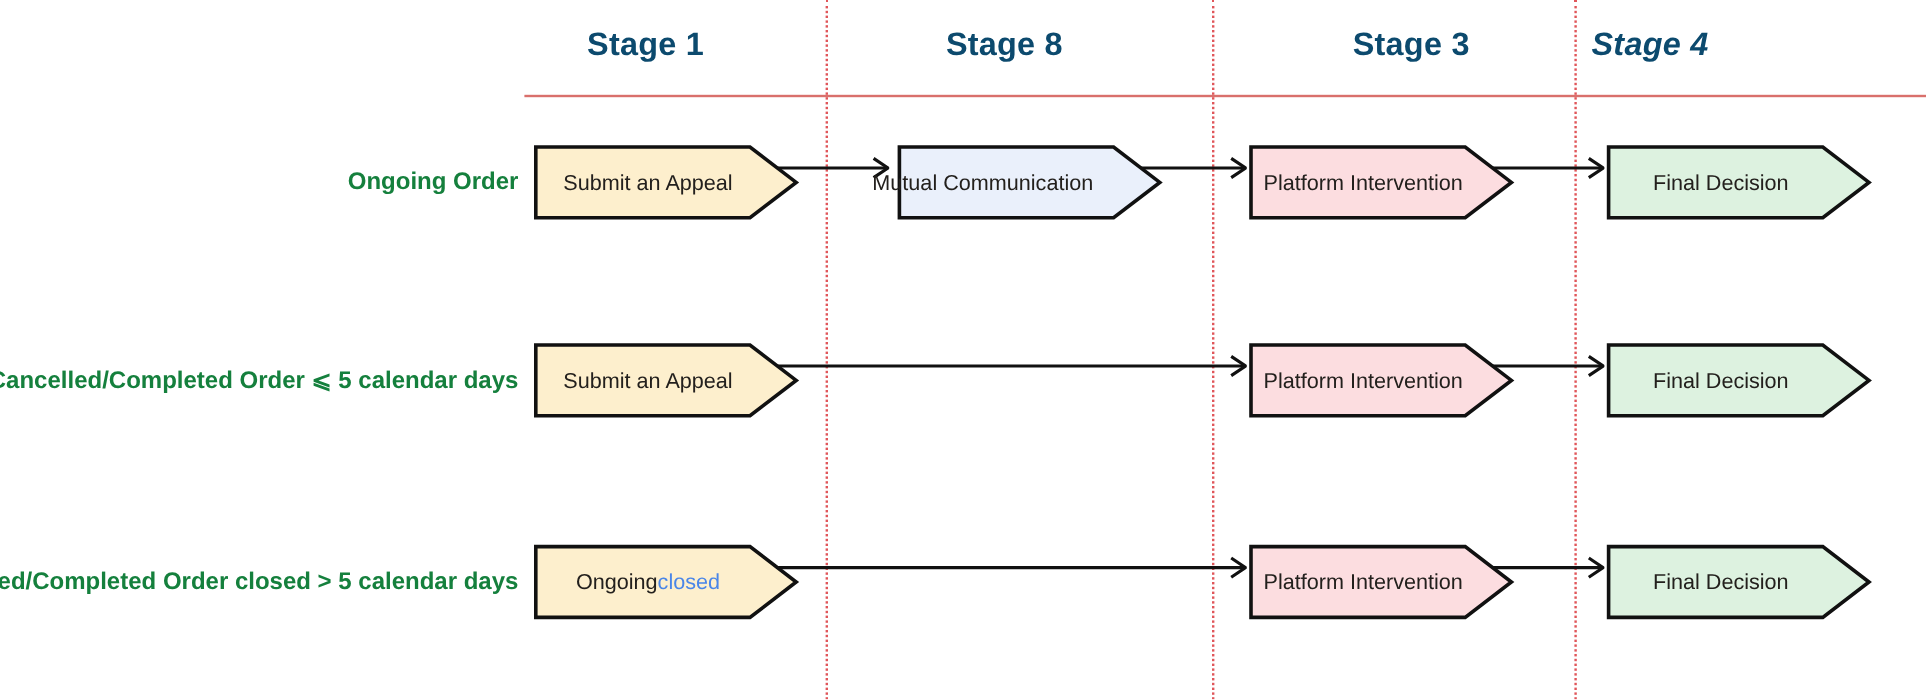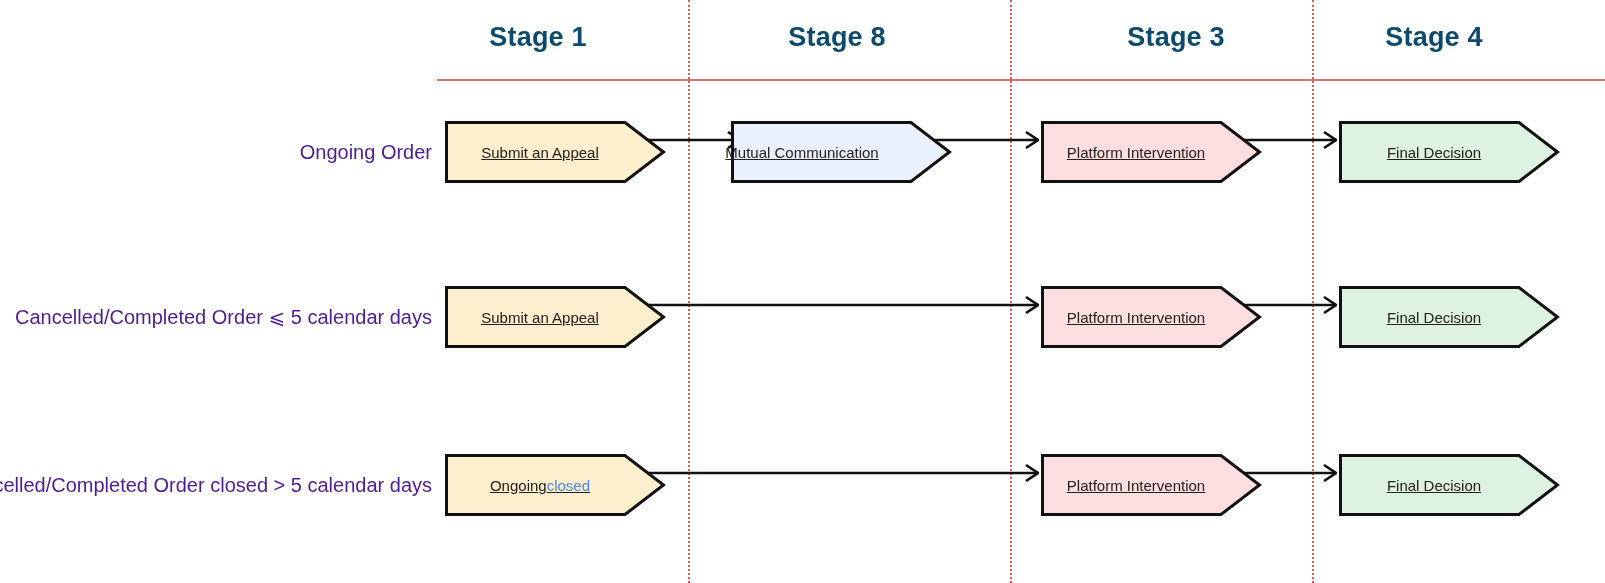--- a/index.html
+++ b/index.html
@@ -43,22 +43,22 @@
     top: 0;
     width: 0;
     height: 583px;
     border-left: 2px dotted #e0565a;
   }
 
   
   .row-label {
     position: absolute;
     font-size: 20px;
-    font-weight: normal;
-    color: #4c1d95;
+    font-weight: bold;
+    color: #15803d;
     text-align: right;
     white-space: nowrap;
     transform: translateY(-50%);
     right: 1173px; 
   }
 
   
   .node {
     position: absolute;
     transform: translateY(-50%);
@@ -68,25 +68,24 @@
     overflow: visible;
   }
   .node-label {
     position: absolute;
     top: 0;
     left: 0;
     height: 100%;
     display: flex;
     align-items: center;
     justify-content: center;
-    font-size: 15px;
+    font-size: 18px;
     color: #23201d;
     white-space: nowrap;
     pointer-events: none;
-    text-decoration: underline;
   }
   .node-label .link {
     color: #4a86e8;
   }
 
   
   .connector {
     position: absolute;
     transform: translateY(-50%);
   }
@@ -96,21 +95,21 @@
 </style>
 </head>
 <body>
 
 <div id="canvas">
 
   <div id="stage-headers">
       <div class="stage-header" style="left: 418px; width: 240px;">Stage 1</div>
       <div class="stage-header" style="left: 717px; width: 240px;">Stage 8</div>
       <div class="stage-header" style="left: 1056px; width: 240px;">Stage 3</div>
-      <div class="stage-header" style="left: 1314px; width: 240px;">Stage 4</div>
+      <div class="stage-header" style="left: 1255px; width: 240px; font-style: italic;">Stage 4</div>
     </div>
 
   <div class="header-rule"></div>
 
   <div id="dividers">
       <div class="divider" style="left: 688px;"></div>
       <div class="divider" style="left: 1010px;"></div>
       <div class="divider" style="left: 1312px;"></div>
     </div>
 
@@ -135,21 +134,21 @@
         </svg>
       </div>
       <div class="node" style="left: 445px; top: 152px; width: 220px; height: 62px;">
         <svg width="220" height="62" viewBox="0 0 220 62">
           <path d="M1.5 1.5 L180 1.5 L218.5 31 L180 60.5 L1.5 60.5 Z" fill="#fdefcd" stroke="#111111" stroke-width="3" stroke-linejoin="miter"></path>
         </svg>
         <div class="node-label" style="width: 190px;">
           <span>Submit an Appeal</span>
         </div>
       </div>
-      <div class="node" style="left: 707px; top: 152px; width: 220px; height: 62px; padding-left: 24px;">
+      <div class="node" style="left: 724px; top: 152px; width: 220px; height: 62px; padding-left: 24px;">
         <svg width="220" height="62" viewBox="0 0 220 62">
           <path d="M1.5 1.5 L180 1.5 L218.5 31 L180 60.5 L1.5 60.5 Z" fill="#eaf0fb" stroke="#111111" stroke-width="3" stroke-linejoin="miter"></path>
         </svg>
         <div class="node-label" style="width: 190px;">
           <span>Mutual Communication</span>
         </div>
       </div>
       <div class="node" style="left: 1041px; top: 152px; width: 220px; height: 62px;">
         <svg width="220" height="62" viewBox="0 0 220 62">
           <path d="M1.5 1.5 L180 1.5 L218.5 31 L180 60.5 L1.5 60.5 Z" fill="#fcdde0" stroke="#111111" stroke-width="3" stroke-linejoin="miter"></path>

